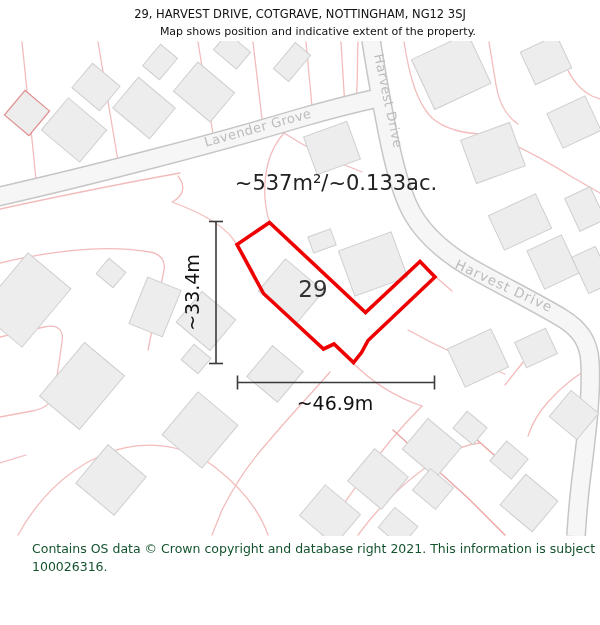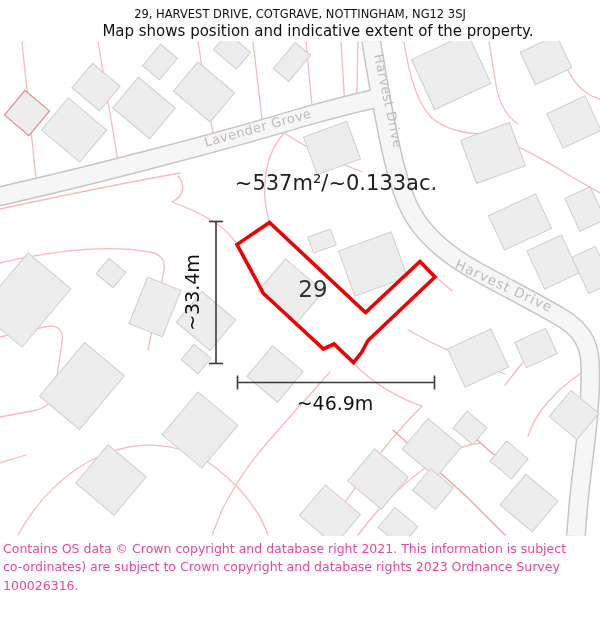--- a/index.html
+++ b/index.html
@@ -1,25 +1,25 @@
 <!DOCTYPE html>
 <html><head>
 <meta charset="utf-8">
 <style>
   html,body{margin:0;padding:0;background:#ffffff;}
   body{width:600px;height:625px;position:relative;overflow:hidden;
        font-family:"DejaVu Sans","Liberation Sans",sans-serif;color:#1a1a1a;}
   .header{position:absolute;top:0;left:0;width:600px;height:41px;background:#fff;
           text-align:center;z-index:5;}
   .header .title{padding-top:6px;font-size:11.5px;line-height:17px;color:#111;}
-  .header .subtitle{font-size:15px;line-height:17px;color:#111;padding-left:36px;}
+  .header .subtitle{font-size:11px;line-height:17px;color:#111;padding-left:36px;}
   .map-wrap{position:absolute;top:41px;left:0;width:600px;height:495px;overflow:hidden;background:#fff;}
   .footer{position:absolute;top:537px;left:0;width:600px;height:88px;background:#fff;z-index:5;
           padding:3px 0 0 3px;box-sizing:border-box;}
-  .footer .fline{font-size:12.5px;line-height:18.4px;color:#ec4899;white-space:nowrap;}
+  .footer .fline{font-size:12.5px;line-height:18.4px;color:#14532d;white-space:nowrap;margin-left:29px;}
   svg text{font-family:"DejaVu Sans","Liberation Sans",sans-serif;}
   .parcel{fill:none;stroke:#f3bcbc;stroke-width:1.3;stroke-linejoin:round;stroke-linecap:round;}
   .parcel-dark{fill:none;stroke:#eaa6a6;stroke-width:1.4;stroke-linejoin:round;stroke-linecap:round;}
   .road-casing{fill:none;stroke:#c6c6c6;stroke-width:20;stroke-linejoin:round;stroke-linecap:butt;}
   .road-fill{fill:none;stroke:#f6f6f6;stroke-width:17;stroke-linejoin:round;stroke-linecap:butt;}
   .bld{fill:#ededed;stroke:#cfcfcf;stroke-width:1;}
   .bld-pink{fill:#ededed;stroke:#e08f8f;stroke-width:1.2;}
   .road-label{fill:#bcbcbc;font-size:13.5px;letter-spacing:1px;}
   .road-label-sm{fill:#bcbcbc;font-size:13px;letter-spacing:0.5px;}
   .boundary{fill:none;stroke:#ee0000;stroke-width:3.6;stroke-linejoin:miter;}
@@ -143,15 +143,14 @@
     <line class="dim" x1="237.5" y1="382.5" x2="434.5" y2="382.5"></line>
     <line class="dim" x1="237.5" y1="375.5" x2="237.5" y2="389.5"></line>
     <line class="dim" x1="434.5" y1="375.5" x2="434.5" y2="389.5"></line>
     <text class="dim-text" x="335" y="410" text-anchor="middle">~46.9m</text>
   </g>
 </svg>
 </div>
 
 <div class="footer">
   <div class="fline">Contains OS data © Crown copyright and database right 2021. This information is subject</div>
-  <div class="fline">co-ordinates) are subject to Crown copyright and database rights 2023 Ordnance Survey</div>
   <div class="fline">100026316.</div>
 </div>
 
 </body></html>

